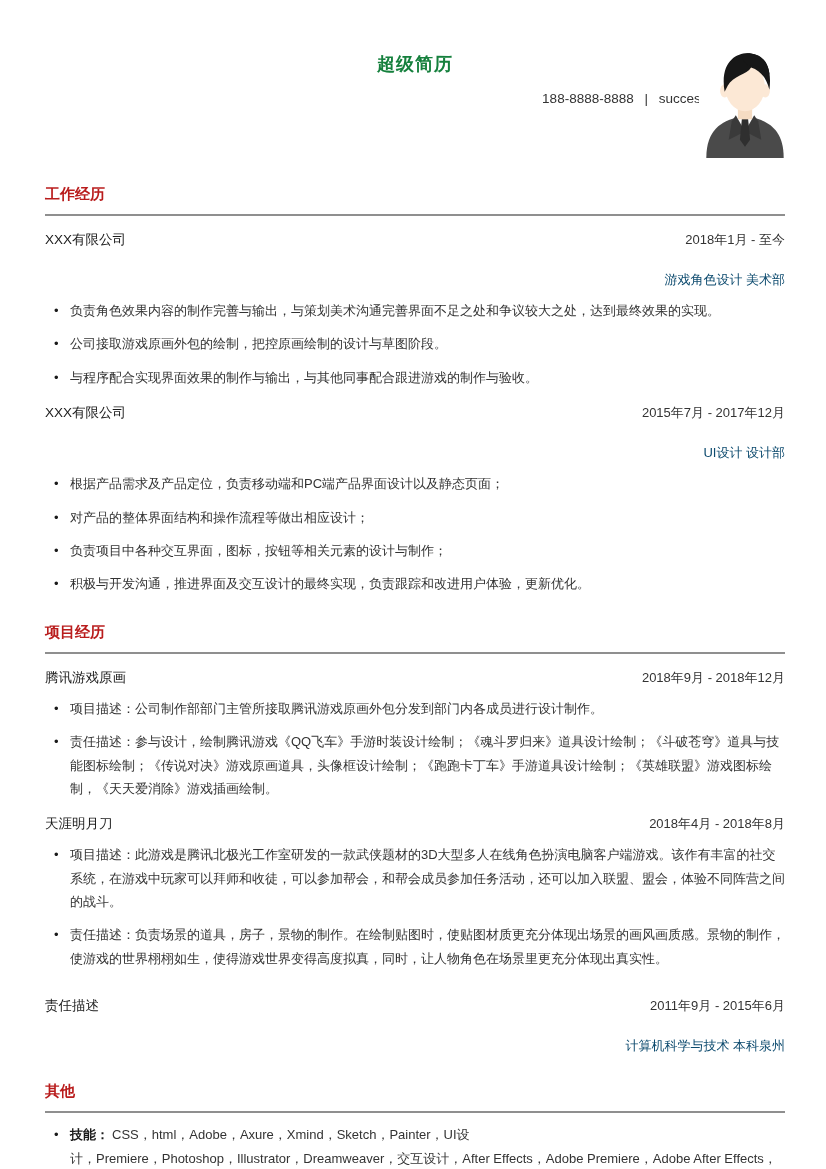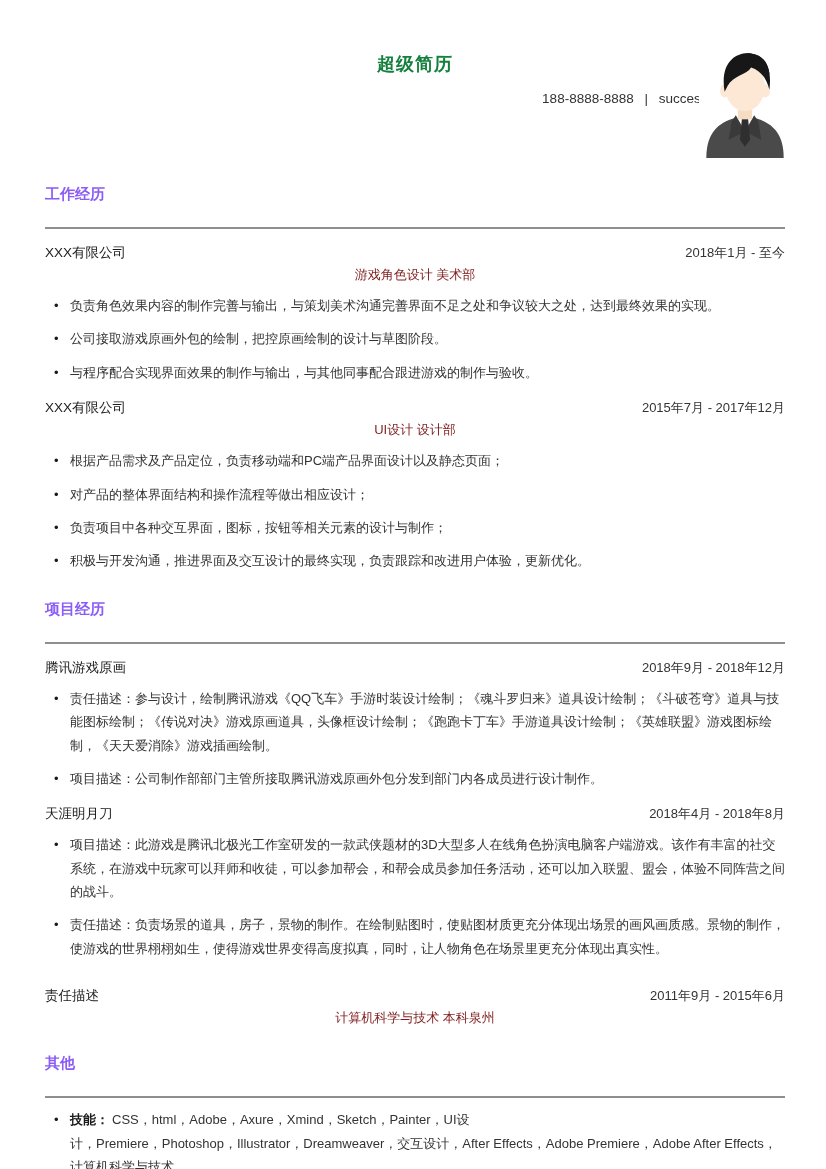--- a/index.html
+++ b/index.html
@@ -44,45 +44,45 @@
     width: 92px;
     height: 114px;
     background: #ffffff;
   }
   .avatar svg { width: 100%; height: 100%; display: block; }
   
   .section { margin-top: 27px; }
   .section-title {
     font-size: 15px;
     font-weight: bold;
-    color: #8b5cf6;
-    padding-bottom: 23px;
+    color: #b91c1c;
+    padding-bottom: 10px;
     border-bottom: 2px solid #8f8f8f;
   }
   .entry-head {
     display: flex;
     justify-content: space-between;
     align-items: baseline;
     margin-top: 15px;
   }
   .entry-name {
     font-size: 13.5px;
     font-weight: normal;
     color: #1a1a1a;
   }
   .entry-date {
     font-size: 13px;
     color: #333333;
   }
   .entry-sub {
     display: flex;
-    justify-content: center;
-    margin-top: 4px;
-    font-size: 13px;
-    color: #7f1d1d;
+    justify-content: flex-end;
+    margin-top: 22px;
+    font-size: 13px;
+    color: #0c4a6e;
   }
   ul.bullets {
     list-style: none;
     margin-top: 4px;
     padding-left: 25px;
   }
   ul.bullets li {
     position: relative;
     margin-top: 10px;
     font-size: 13px;
@@ -174,22 +174,22 @@
 
   <div class="section">
     <div class="section-title">项目经历</div>
 
     <div>
       <div class="entry-head">
         <span class="entry-name">腾讯游戏原画</span>
         <span class="entry-date">2018年9月 - 2018年12月</span>
       </div>
       <ul class="bullets">
+        <li>项目描述：公司制作部部门主管所接取腾讯游戏原画外包分发到部门内各成员进行设计制作。</li>
         <li>责任描述：参与设计，绘制腾讯游戏《QQ飞车》手游时装设计绘制；《魂斗罗归来》道具设计绘制；《斗破苍穹》道具与技能图标绘制；《传说对决》游戏原画道具，头像框设计绘制；《跑跑卡丁车》手游道具设计绘制；《英雄联盟》游戏图标绘制，《天天爱消除》游戏插画绘制。</li>
-        <li>项目描述：公司制作部部门主管所接取腾讯游戏原画外包分发到部门内各成员进行设计制作。</li>
       </ul>
     </div>
 
     <div>
       <div class="entry-head">
         <span class="entry-name">天涯明月刀</span>
         <span class="entry-date">2018年4月 - 2018年8月</span>
       </div>
       <ul class="bullets">
         <li>项目描述：此游戏是腾讯北极光工作室研发的一款武侠题材的3D大型多人在线角色扮演电脑客户端游戏。该作有丰富的社交系统，在游戏中玩家可以拜师和收徒，可以参加帮会，和帮会成员参加任务活动，还可以加入联盟、盟会，体验不同阵营之间的战斗。</li>

